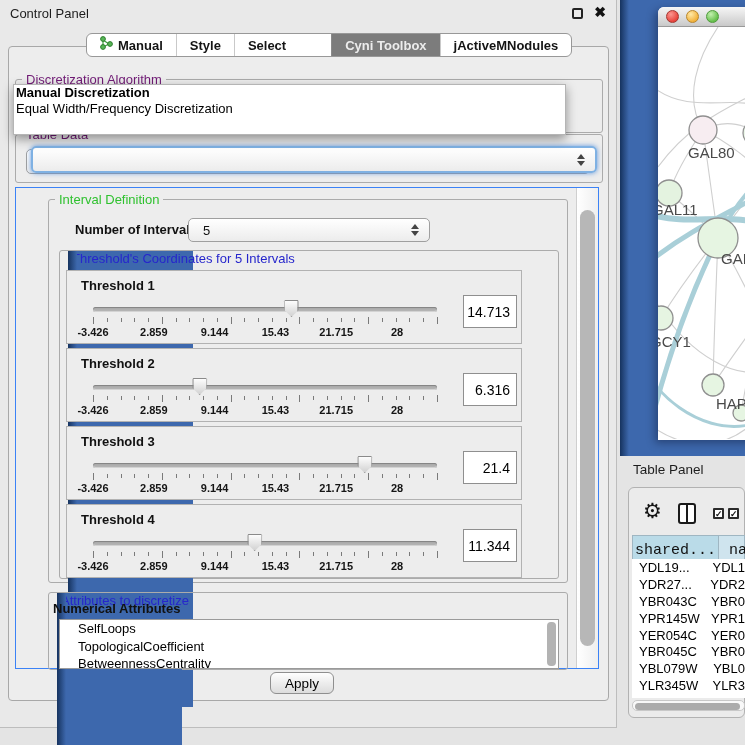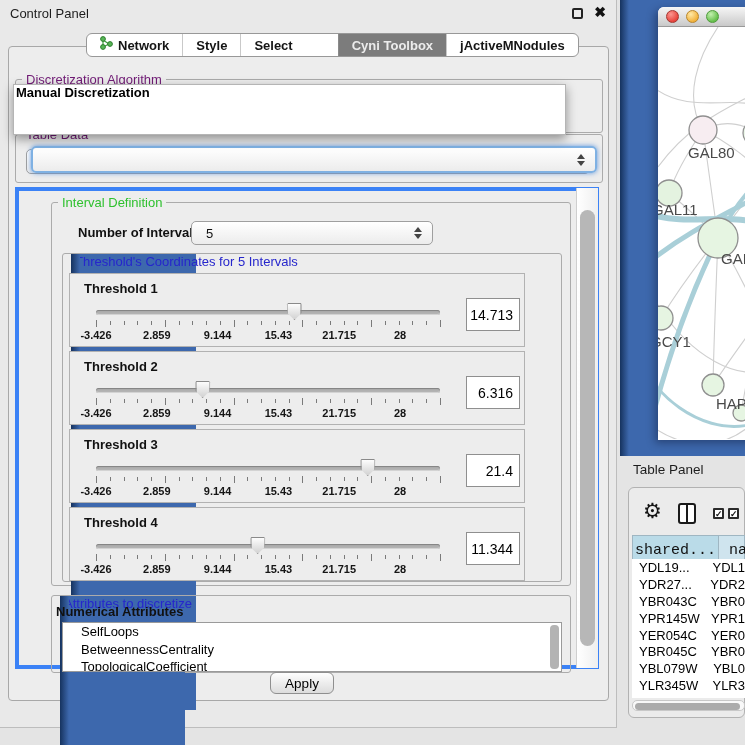--- a/index.html
+++ b/index.html
@@ -48,21 +48,21 @@
 
   
   .popup { position:absolute; left:13px; top:84px; width:553px; height:51px; background:#fff;
            border:1px solid #b5b5b5; box-shadow:0 4px 10px rgba(0,0,0,.4); z-index:6; font-size:13px; }
   .popup .hint { height:17px; line-height:17px; text-align:center; color:#b4b4b4; }
   .popup .opt  { height:16px; line-height:16px; padding-left:2px; color:#000; }
   .popup .opt.bold { font-weight:bold; }
 
   
   .scrollpane { position:absolute; left:14px; top:186px; width:584px; height:482px;
-                border:4px solid #3b82f6; background:#ededed; }
+                border:1px solid #3b82f6; background:#ededed; }
   .vscroll { position:absolute; left:575px; top:187px; width:22px; height:480px;
              background:linear-gradient(to right,#ffffff,#efefef); border-left:1px solid #cfcfcf; }
   .vscroll .vthumb { position:absolute; left:3px; top:22px; width:15px; height:436px; background:#b7b7b7; border-radius:8px; }
 
   
   .tbox { position:absolute; left:62px; width:456px; height:74px; border:1px solid #b2b2b2; background:#ededed; }
   .tbox .tlabel { position:absolute; left:14px; top:7px; font-size:13px; font-weight:bold; color:#111; }
   .track { position:absolute; left:26px; top:36px; width:344px; height:5px; background:#b0b0b0;
            border-radius:3px; box-shadow:inset 0 1px 1px #828282, inset 0 -1px 1px #d8d8d8; }
   .thumb { position:absolute; top:-7px; width:15px; height:17px; transform:translateX(-50%);
@@ -146,21 +146,21 @@
         <span>
           <svg width="13" height="14" viewBox="0 0 13 14">
             <line x1="3" y1="4" x2="9" y2="8" stroke="#3a9c3a" stroke-width="1.2"></line>
             <line x1="3" y1="11" x2="9" y2="8" stroke="#3a9c3a" stroke-width="1.2"></line>
             <line x1="3" y1="4" x2="3" y2="11" stroke="#3a9c3a" stroke-width="1.2"></line>
             <circle cx="3" cy="3" r="2.4" fill="#57b657" stroke="#2e7d2e"></circle>
             <circle cx="3" cy="11" r="2.4" fill="#57b657" stroke="#2e7d2e"></circle>
             <circle cx="10" cy="8" r="2.4" fill="#57b657" stroke="#2e7d2e"></circle>
           </svg>
         </span>
-        <span>Network</span>
+        <span>Manual</span>
       </div>
       <div class="tab">
           <span>Style</span>
         </div>
       <div class="tab">
           <span>Select</span>
         </div>
       <div class="tab sel">
           <span>Cyni Toolbox</span>
         </div>
@@ -386,36 +386,37 @@
               <div class="vfield">11.344</div>
             </div>
           </div>
         </div>
 
         <div class="group" style="left:32px; top:404px; width:520px; height:78px;">
           <span class="glabel blue" style="left:8px;">Attributes to discretize</span>
           <span class="attr-sub">Numerical Attributes</span>
           <div class="alist">
             <div class="item">SelfLoops</div>
+            <div class="item">TopologicalCoefficient</div>
             <div class="item">BetweennessCentrality</div>
-            <div class="item">TopologicalCoefficient</div>
             <div class="lscroll"></div>
           </div>
         </div>
       </div>
 
       <div class="vscroll" style="left:567px; top:141px;">
         <div class="vthumb"></div>
       </div>
 
       <div class="apply" style="left:261px; top:625px;">Apply</div>
     </div>
 
     <div class="popup">
       <div class="opt bold">Manual Discretization</div>
+      <div class="opt">Equal Width/Frequency Discretization</div>
     </div>
 
   </div>
 
   <div class="blue"></div>
   <div class="macwin">
     <div class="mac-titlebar">
       <span class="light red"></span>
       <span class="light yellow"></span>
       <span class="light green"></span>

